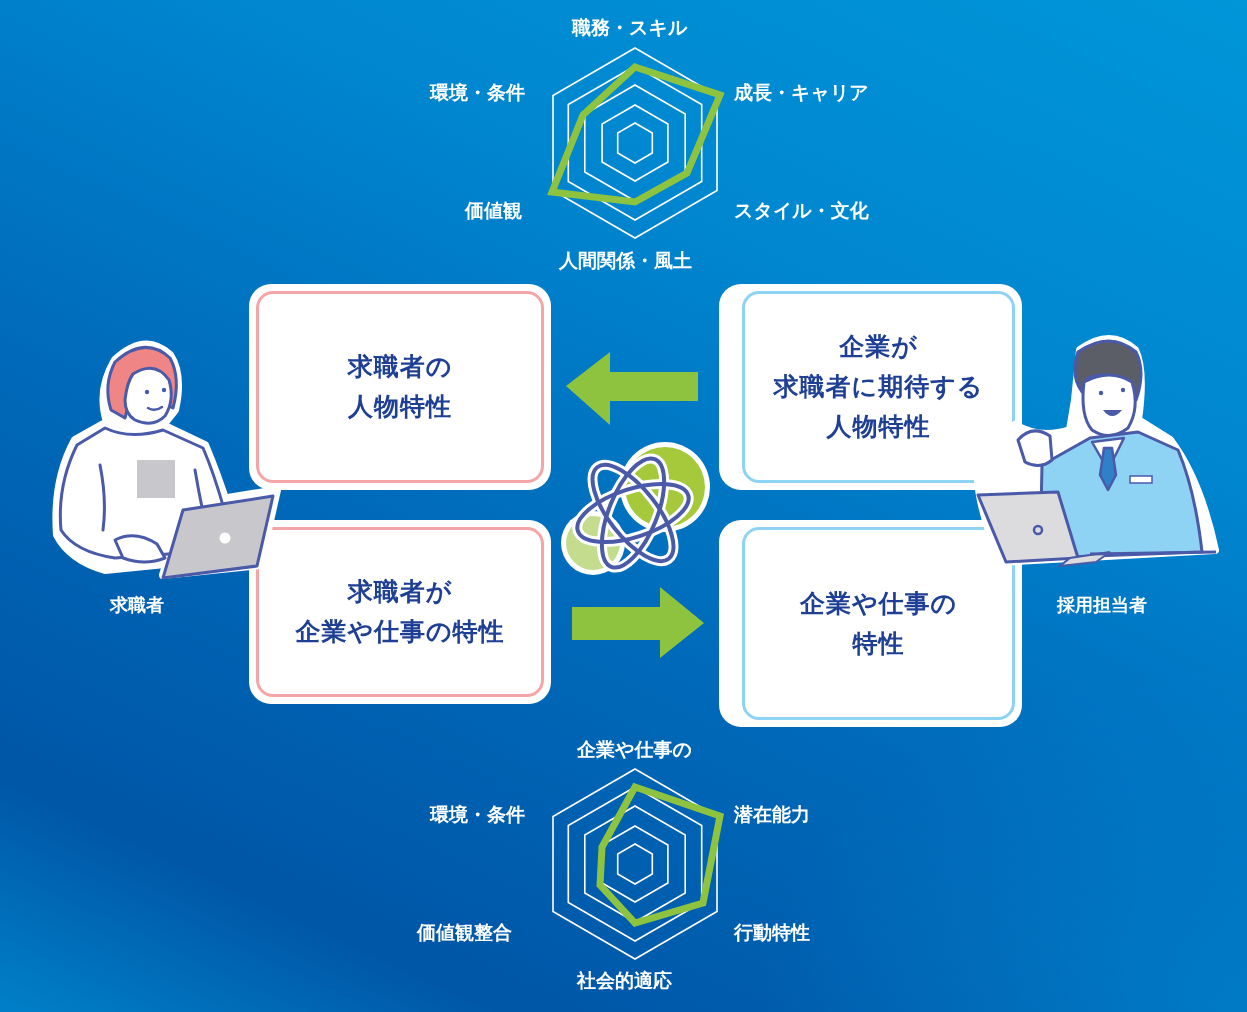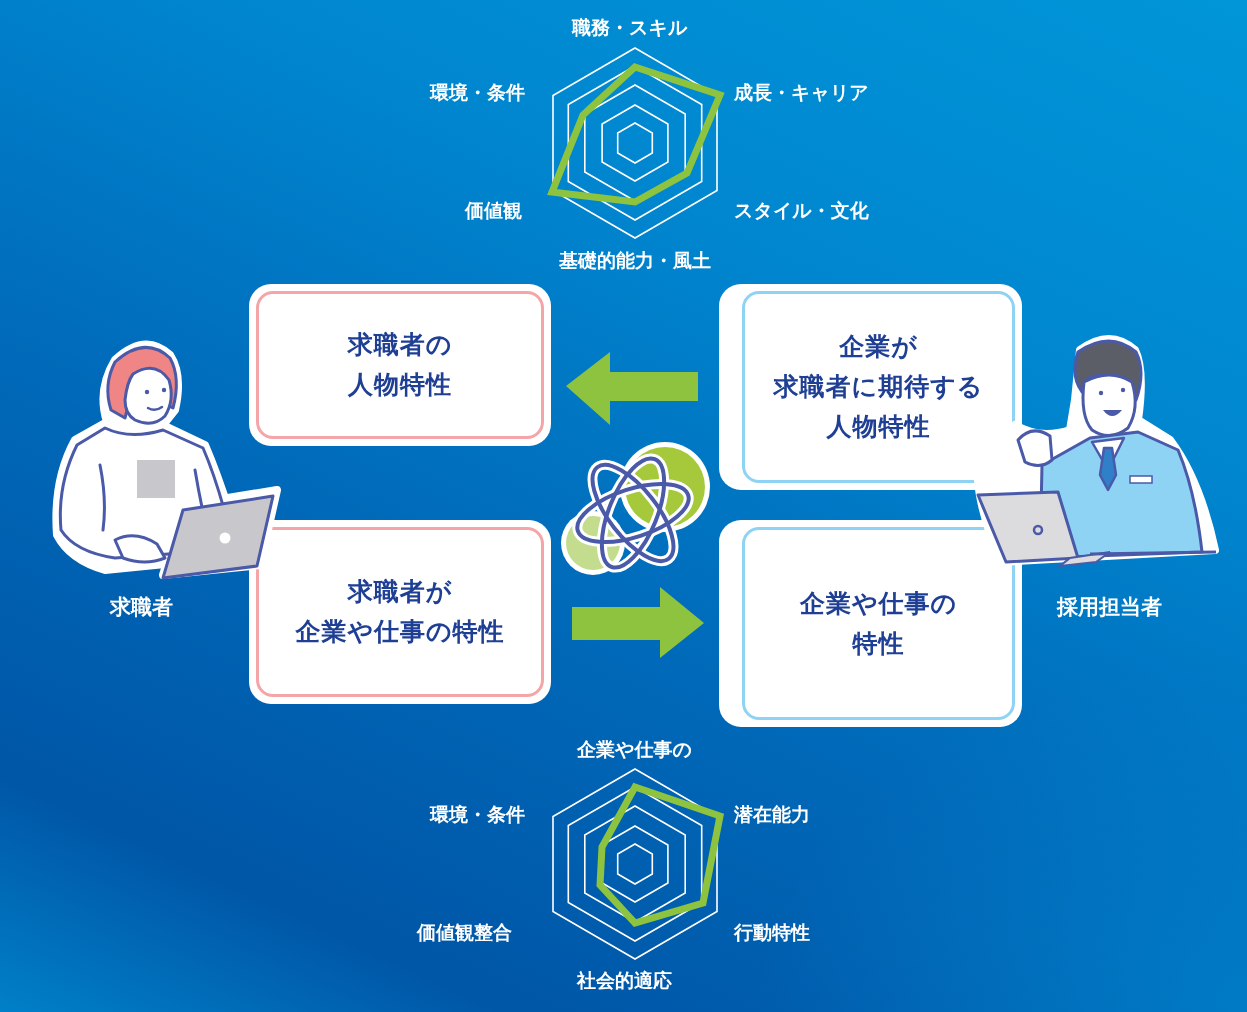--- a/index.html
+++ b/index.html
@@ -24,63 +24,63 @@
     position: absolute; left: 7px; top: 7px; right: 7px; bottom: 7px;
     border-radius: 17px; border: 3px solid #f4a5a8;
     display: flex; flex-direction: column; align-items: center; justify-content: center;
   }
   .card.blue .inner { border-color: #8fd3f4; margin-left: 16px; }
   .card .line {
     color: #1e3f94; font-weight: bold; font-size: 25px; line-height: 40px;
     text-align: center; white-space: nowrap; letter-spacing: 1px;
   }
   .person-label {
-    position: absolute; color: #ffffff; font-weight: bold; font-size: 21px; white-space: nowrap;
+    position: absolute; color: #ffffff; font-weight: bold; font-size: 18px; white-space: nowrap;
   }
 </style>
 </head>
 <body>
 
 <div class="bg2"></div>
 
 <svg class="abs" style="left:0;top:0" width="1247" height="280">
   <g fill="none" stroke="#ffffff" stroke-width="1.6">
     <polygon points="635,48 717,95.5 717,190.5 635,238 553,190.5 553,95.5"></polygon>
     <polygon points="635,66 701.7,104.5 701.7,181.5 635,220 568.3,181.5 568.3,104.5"></polygon>
     <polygon points="635,85 685.2,114 685.2,172 635,201 584.8,172 584.8,114"></polygon>
     <polygon points="635,105 667.9,124 667.9,162 635,181 602.1,162 602.1,124"></polygon>
     <polygon points="635,123 652.3,133 652.3,153 635,163 617.7,153 617.7,133"></polygon>
   </g>
   <polygon points="635,67 720,95 687,173 635,202 552,192 583,115" fill="none" stroke="#8dc33f" stroke-width="7" stroke-linejoin="miter"></polygon>
 </svg>
 <div class="radar-label" style="left:572px;top:15px">職務・スキル</div>
 <div class="radar-label" style="left:734px;top:80px">成長・キャリア</div>
 <div class="radar-label" style="left:734px;top:198px">スタイル・文化</div>
-<div class="radar-label" style="left:559px;top:248px">基礎的能力・風土</div>
+<div class="radar-label" style="left:559px;top:248px">人間関係・風土</div>
 <div class="radar-label" style="left:465px;top:198px">価値観</div>
 <div class="radar-label" style="left:430px;top:80px">環境・条件</div>
 
 <svg class="abs" style="left:0;top:730px" width="1247" height="282">
   <g fill="none" stroke="#ffffff" stroke-width="1.6" transform="translate(0,-730)">
     <polygon points="635,769 717,816.5 717,911.5 635,959 553,911.5 553,816.5"></polygon>
     <polygon points="635,787 701.7,825.5 701.7,902.5 635,941 568.3,902.5 568.3,825.5"></polygon>
     <polygon points="635,806 685.2,835 685.2,893 635,922 584.8,893 584.8,835"></polygon>
     <polygon points="635,826 667.9,845 667.9,883 635,902 602.1,883 602.1,845"></polygon>
     <polygon points="635,844 652.3,854 652.3,874 635,884 617.7,874 617.7,854"></polygon>
   </g>
   <polygon transform="translate(0,-730)" points="635,787 720,816 703,903 635,923 600,885 602,847" fill="none" stroke="#8dc33f" stroke-width="7" stroke-linejoin="miter"></polygon>
 </svg>
 <div class="radar-label" style="left:577px;top:737px">企業や仕事の</div>
 <div class="radar-label" style="left:734px;top:802px">潜在能力</div>
 <div class="radar-label" style="left:734px;top:920px">行動特性</div>
 <div class="radar-label" style="left:577px;top:968px">社会的適応</div>
 <div class="radar-label" style="left:417px;top:920px">価値観整合</div>
 <div class="radar-label" style="left:430px;top:802px">環境・条件</div>
 
-<div class="card" style="left:249px;top:284px;width:302px;height:162px">
+<div class="card" style="left:249px;top:284px;width:302px;height:206px">
   <div class="inner">
     <div class="line">求職者の</div>
     <div class="line">人物特性</div>
   </div>
 </div>
 
 <div class="card" style="left:249px;top:520px;width:302px;height:184px">
   <div class="inner">
     <div class="line">求職者が</div>
     <div class="line">企業や仕事の特性</div>

